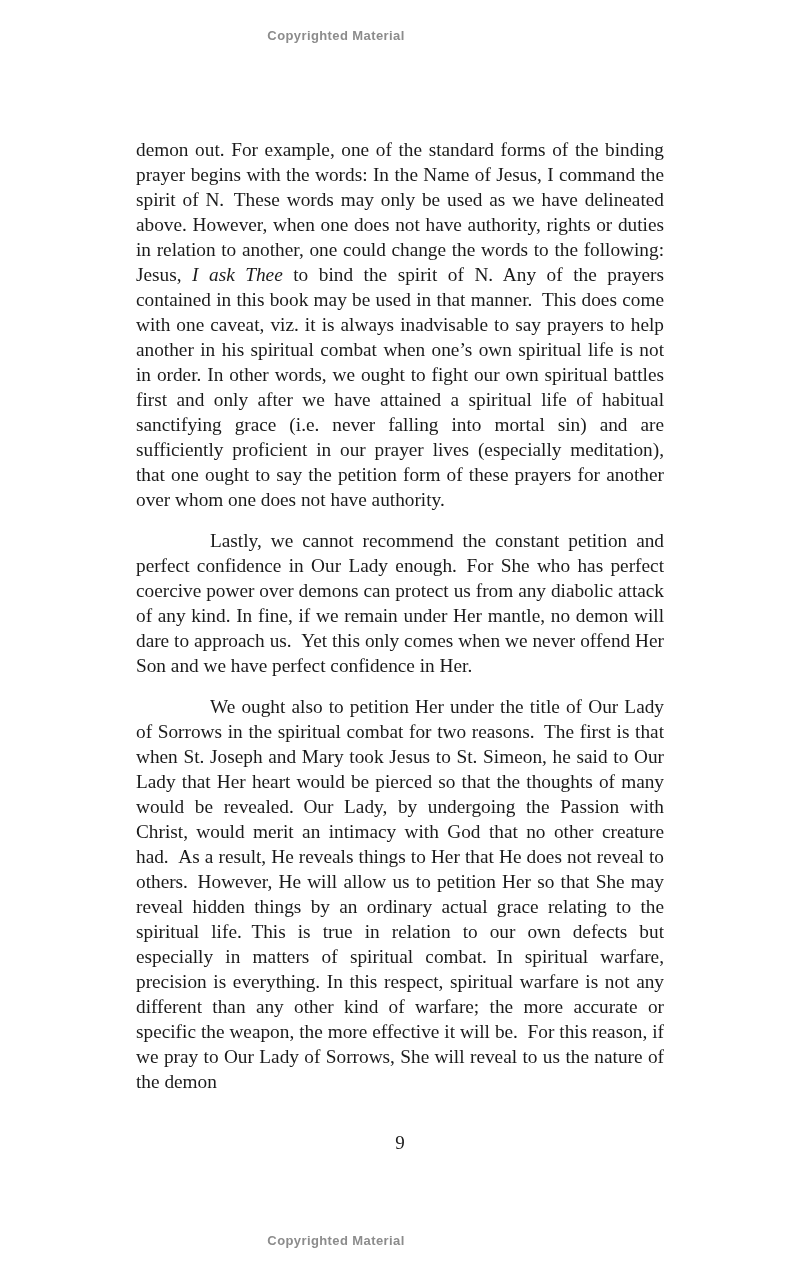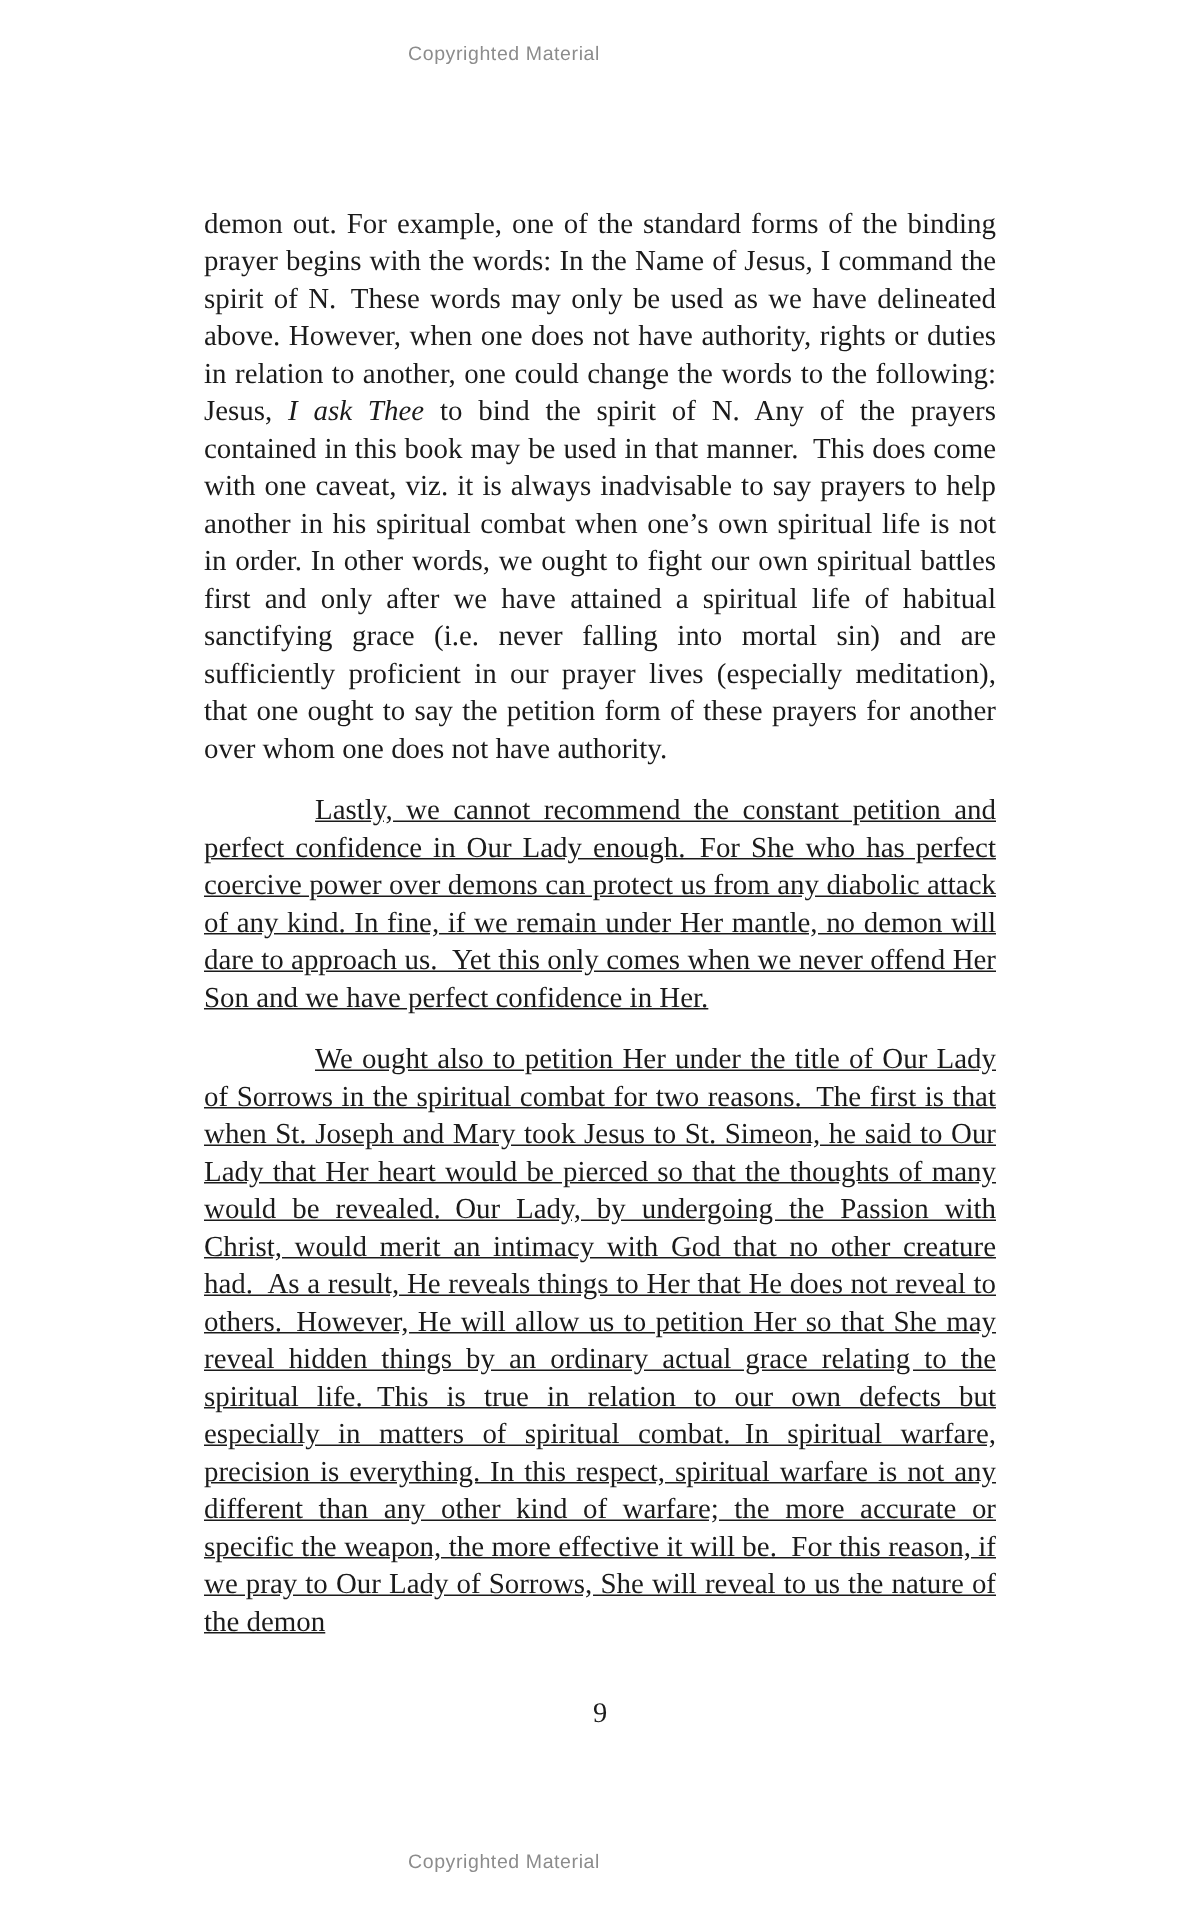--- a/index.html
+++ b/index.html
@@ -14,39 +14,39 @@
     background: #ffffff;
     overflow: hidden;
   }
   .notice {
     position: absolute;
     left: 0;
     width: 672px;
     text-align: center;
     font-family: "Liberation Sans", sans-serif;
     font-size: 13px;
-    font-weight: 400;
+    font-weight: 700;
     letter-spacing: 0.4px;
     color: #8c8c8c;
   }
   .notice-top { top: 28px; }
   .notice-bottom { top: 1233px; }
   .text-block {
     position: absolute;
     left: 120px;
     top: 121px;
     width: 560px;
     font-family: "Liberation Serif", serif;
     font-size: 19.3px;
     line-height: 25px;
     color: #1b1b1b;
     text-align: justify;
   }
   .para { margin: 16px; padding: 0; }
-  .para.indent { text-indent: 74px; text-decoration: underline; }
+  .para.indent { text-indent: 74px; }
   .italic { font-style: italic; }
   .page-number {
     position: absolute;
     left: 0;
     top: 1132px;
     width: 800px;
     text-align: center;
     font-family: "Liberation Serif", serif;
     font-size: 19px;
     color: #1b1b1b;

